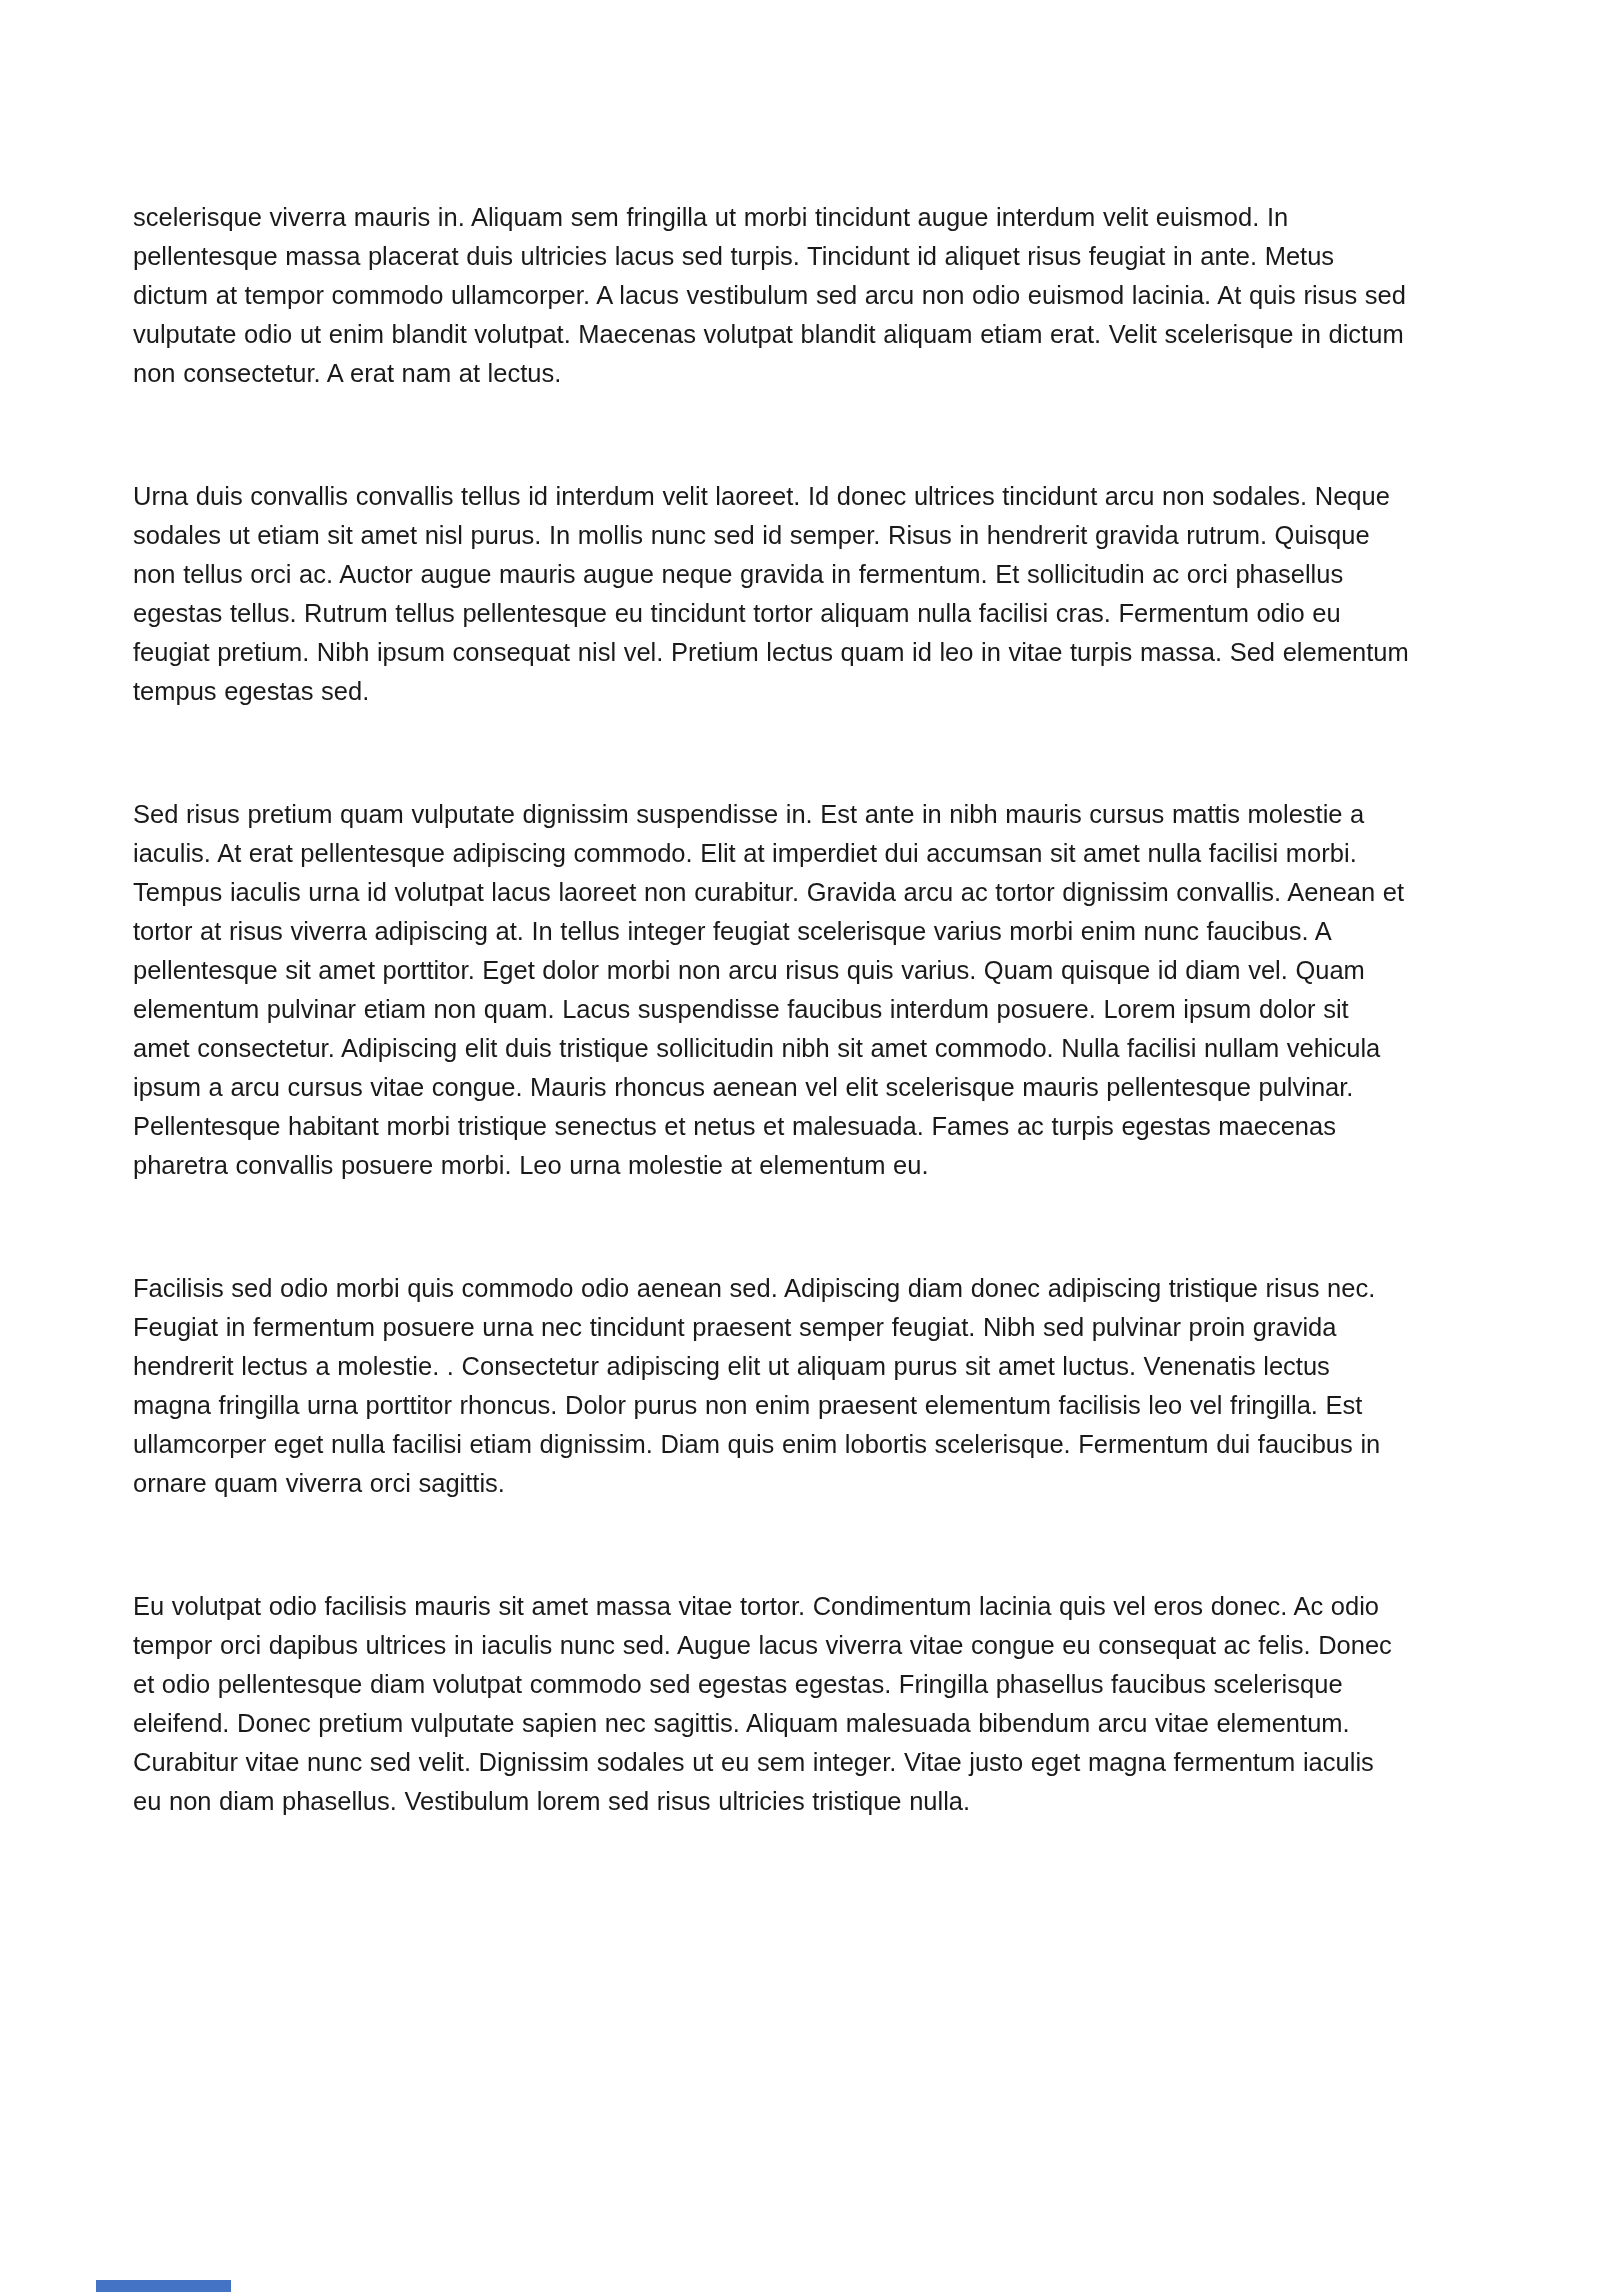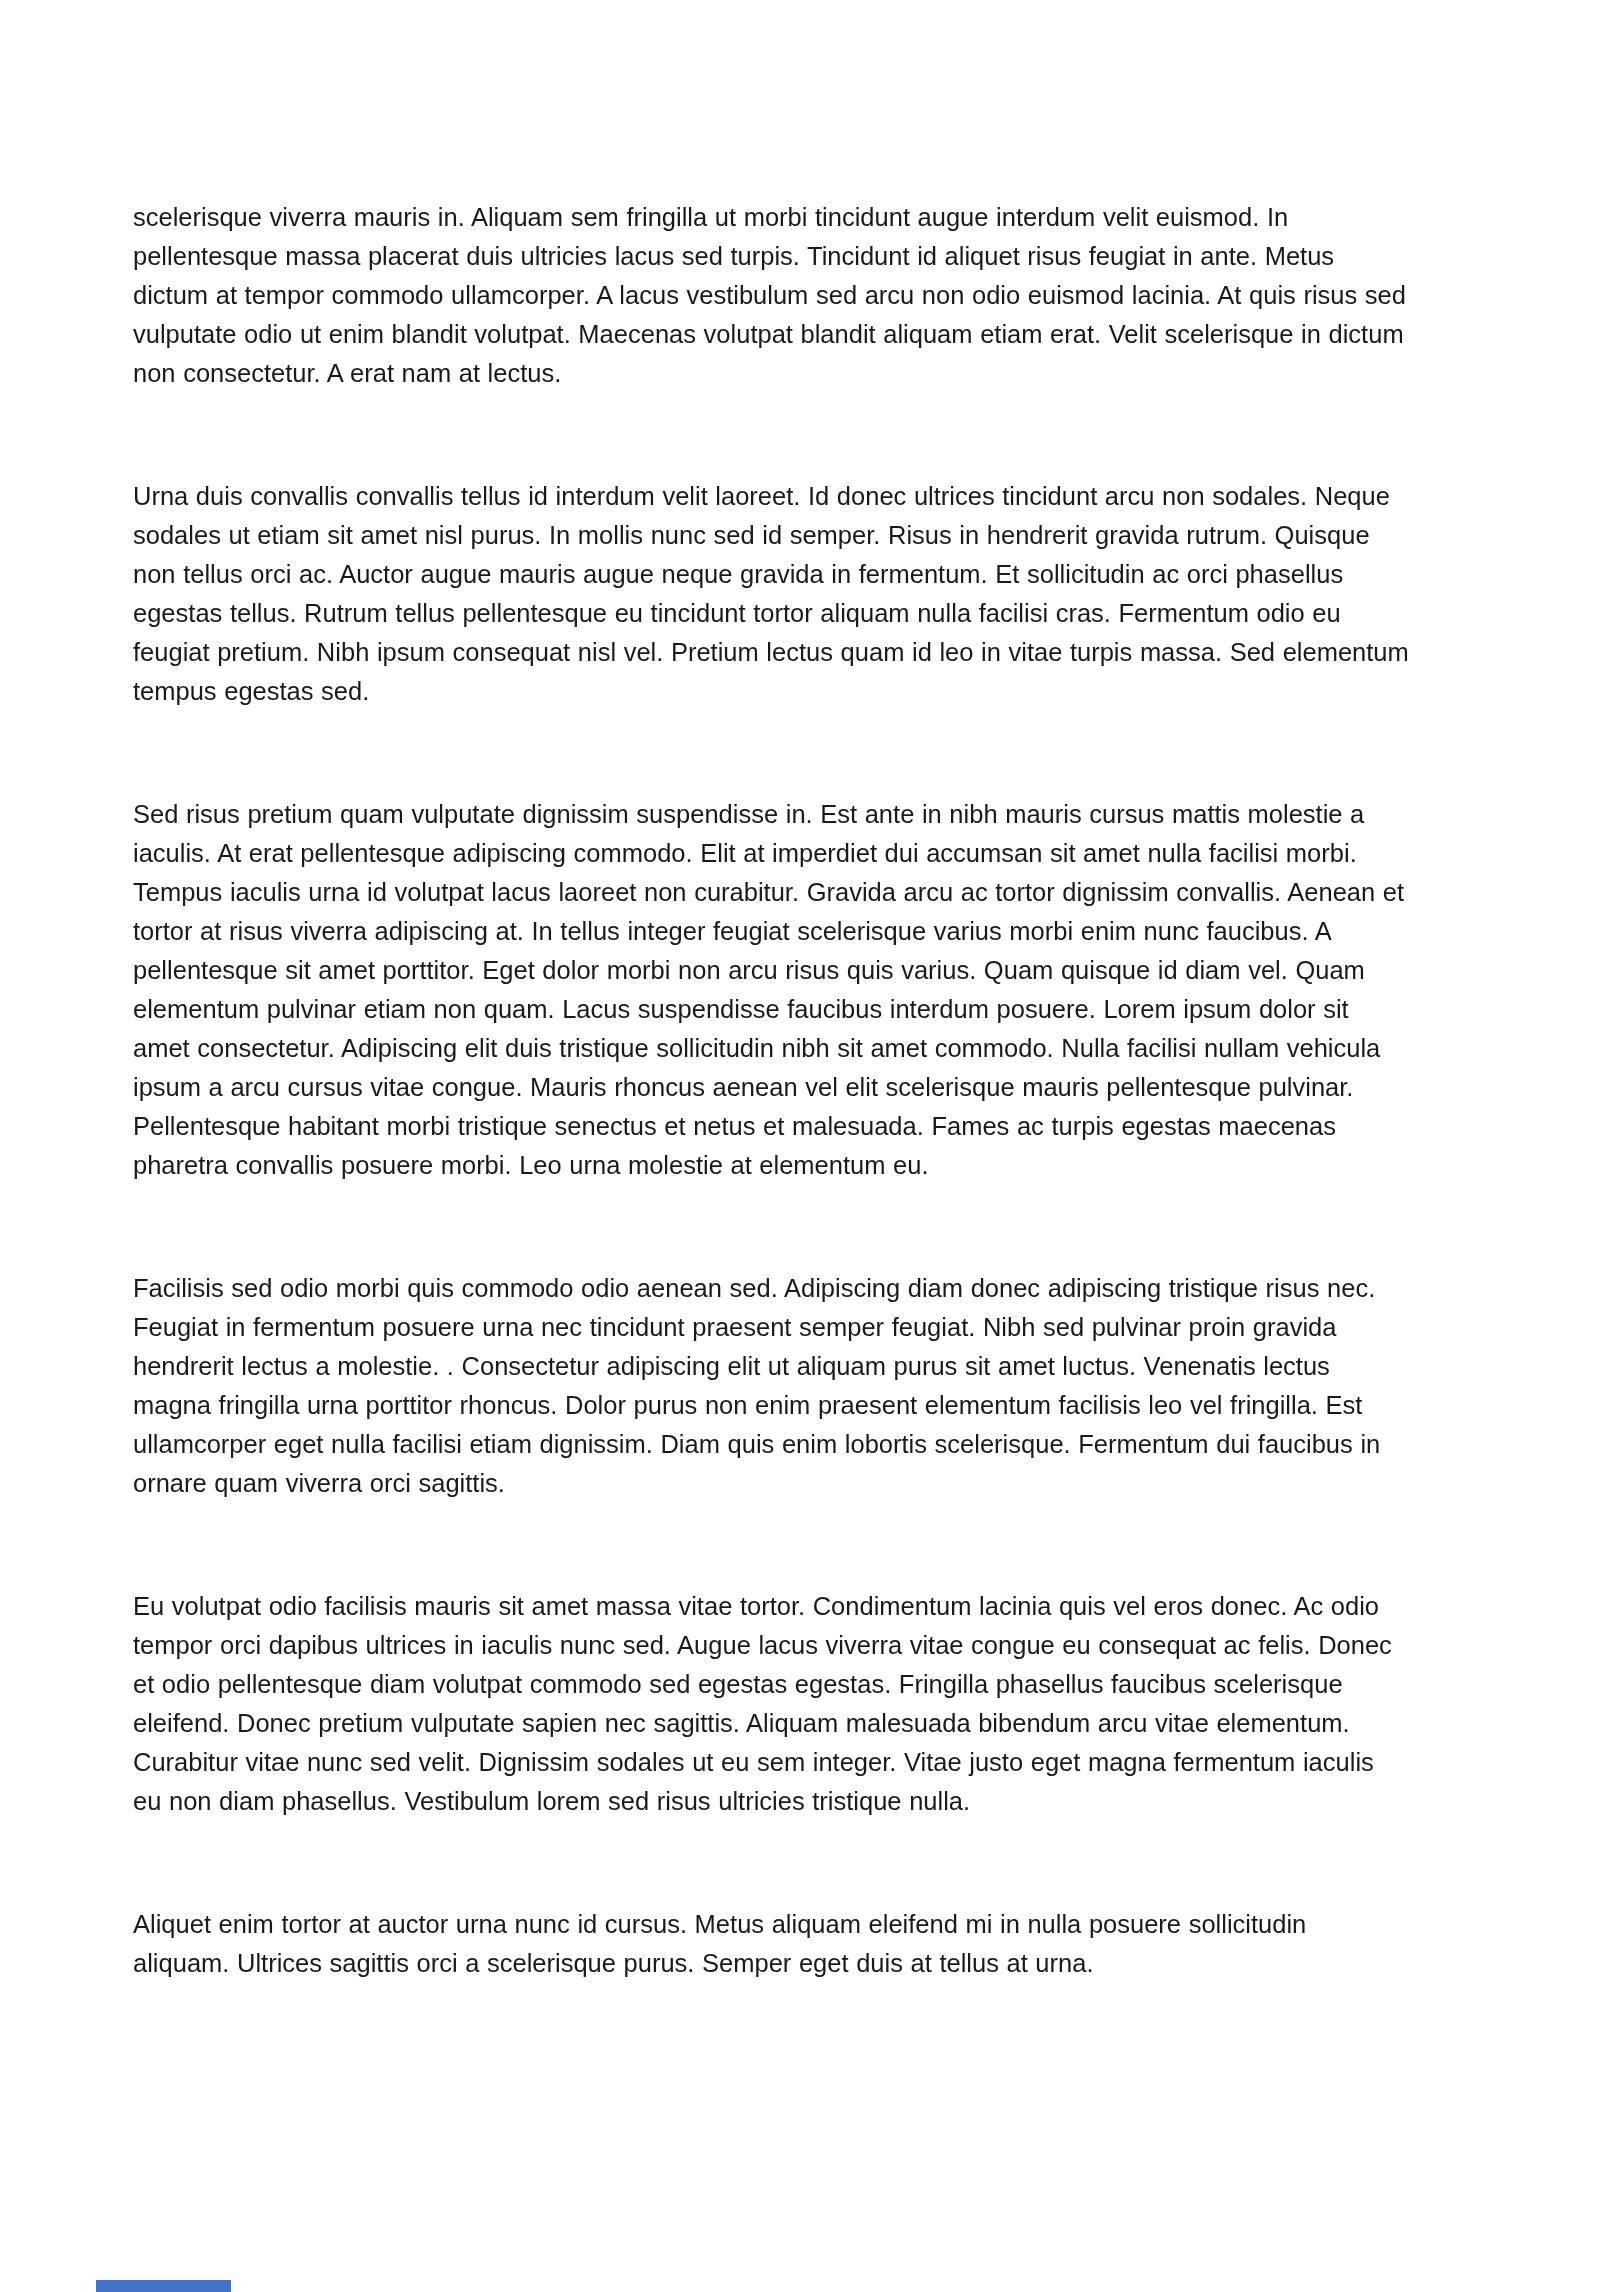--- a/index.html
+++ b/index.html
@@ -43,17 +43,16 @@
 </style>
 </head>
 <body>
 
 <main class="doc-page">
   <p>scelerisque viverra mauris in. Aliquam sem fringilla ut morbi tincidunt augue interdum velit euismod. In pellentesque massa placerat duis ultricies lacus sed turpis. Tincidunt id aliquet risus feugiat in ante. Metus dictum at tempor commodo ullamcorper. A lacus vestibulum sed arcu non odio euismod lacinia. At quis risus sed vulputate odio ut enim blandit volutpat. Maecenas volutpat blandit aliquam etiam erat. Velit scelerisque in dictum non consectetur. A erat nam at lectus.</p>
   <p>Urna duis convallis convallis tellus id interdum velit laoreet. Id donec ultrices tincidunt arcu non sodales. Neque sodales ut etiam sit amet nisl purus. In mollis nunc sed id semper. Risus in hendrerit gravida rutrum. Quisque non tellus orci ac. Auctor augue mauris augue neque gravida in fermentum. Et sollicitudin ac orci phasellus egestas tellus. Rutrum tellus pellentesque eu tincidunt tortor aliquam nulla facilisi cras. Fermentum odio eu feugiat pretium. Nibh ipsum consequat nisl vel. Pretium lectus quam id leo in vitae turpis massa. Sed elementum tempus egestas sed.</p>
   <p>Sed risus pretium quam vulputate dignissim suspendisse in. Est ante in nibh mauris cursus mattis molestie a iaculis. At erat pellentesque adipiscing commodo. Elit at imperdiet dui accumsan sit amet nulla facilisi morbi. Tempus iaculis urna id volutpat lacus laoreet non curabitur. Gravida arcu ac tortor dignissim convallis. Aenean et tortor at risus viverra adipiscing at. In tellus integer feugiat scelerisque varius morbi enim nunc faucibus. A pellentesque sit amet porttitor. Eget dolor morbi non arcu risus quis varius. Quam quisque id diam vel. Quam elementum pulvinar etiam non quam. Lacus suspendisse faucibus interdum posuere. Lorem ipsum dolor sit amet consectetur. Adipiscing elit duis tristique sollicitudin nibh sit amet commodo. Nulla facilisi nullam vehicula ipsum a arcu cursus vitae congue. Mauris rhoncus aenean vel elit scelerisque mauris pellentesque pulvinar. Pellentesque habitant morbi tristique senectus et netus et malesuada. Fames ac turpis egestas maecenas pharetra convallis posuere morbi. Leo urna molestie at elementum eu.</p>
   <p>Facilisis sed odio morbi quis commodo odio aenean sed. Adipiscing diam donec adipiscing tristique risus nec. Feugiat in fermentum posuere urna nec tincidunt praesent semper feugiat. Nibh sed pulvinar proin gravida hendrerit lectus a molestie. . Consectetur adipiscing elit ut aliquam purus sit amet luctus. Venenatis lectus magna fringilla urna porttitor rhoncus. Dolor purus non enim praesent elementum facilisis leo vel fringilla. Est ullamcorper eget nulla facilisi etiam dignissim. Diam quis enim lobortis scelerisque. Fermentum dui faucibus in ornare quam viverra orci sagittis.</p>
   <p>Eu volutpat odio facilisis mauris sit amet massa vitae tortor. Condimentum lacinia quis vel eros donec. Ac odio tempor orci dapibus ultrices in iaculis nunc sed. Augue lacus viverra vitae congue eu consequat ac felis. Donec et odio pellentesque diam volutpat commodo sed egestas egestas. Fringilla phasellus faucibus scelerisque eleifend. Donec pretium vulputate sapien nec sagittis. Aliquam malesuada bibendum arcu vitae elementum. Curabitur vitae nunc sed velit. Dignissim sodales ut eu sem integer. Vitae justo eget magna fermentum iaculis eu non diam phasellus. Vestibulum lorem sed risus ultricies tristique nulla.</p>
-  <p>Aliquet enim tortor at auctor urna nunc id cursus. Metus aliquam eleifend mi in nulla posuere sollicitudin aliquam. Ultrices sagittis orci a scelerisque purus. Semper eget duis at tellus at urna.</p>
 </main>
 
 <div class="blue-fragment"></div>
 
 
 </body></html>

